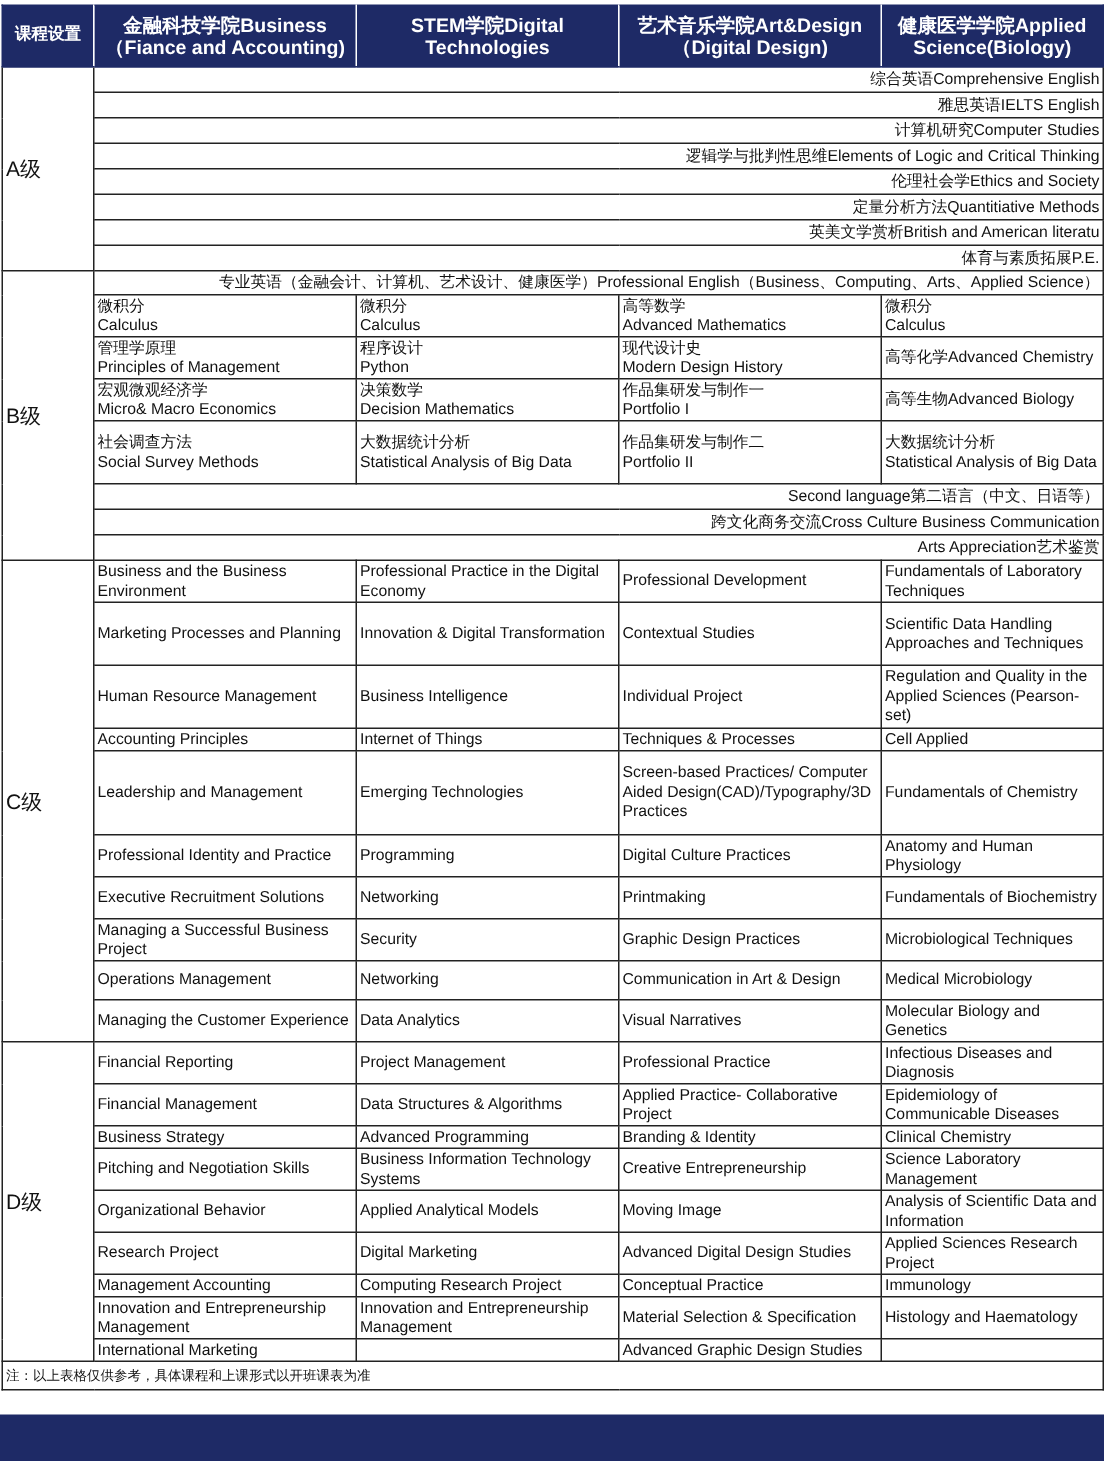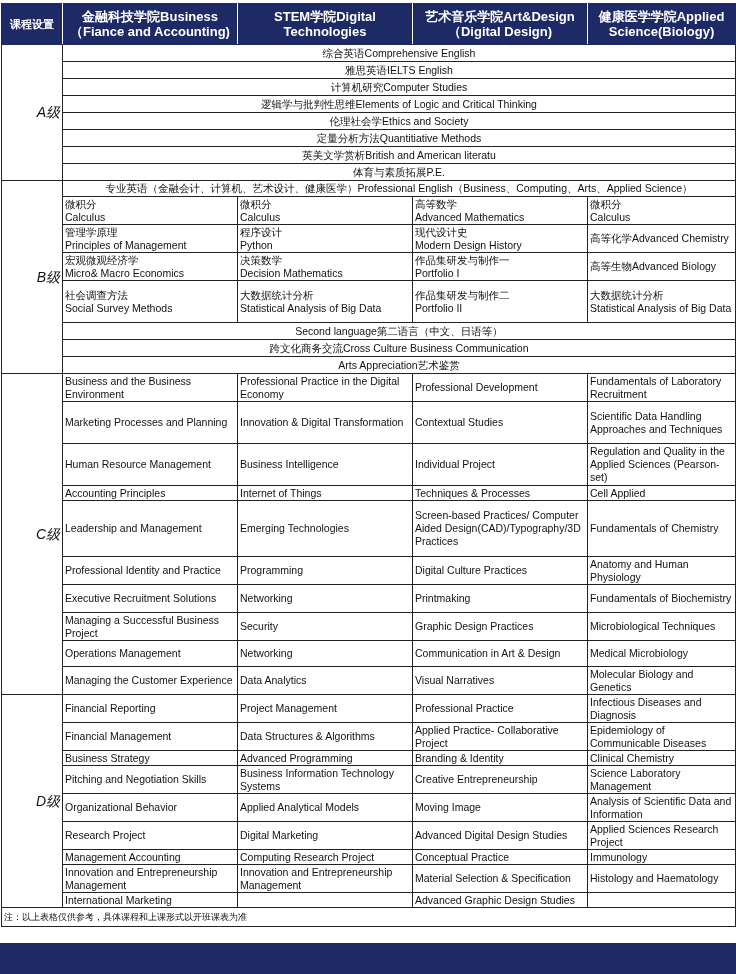--- a/index.html
+++ b/index.html
@@ -1,22 +1,22 @@
 <!DOCTYPE html>
 <html><head>
 <meta charset="utf-8">
 <style>
   html, body { margin:0; padding:0; background:#ffffff; }
   body { width:736px; height:974px; position:relative; overflow:hidden; font-family:"Liberation Sans", sans-serif; color:#111; }
   table.curr { position:absolute; left:1px; top:3px; width:734px; border-collapse:collapse; table-layout:fixed; font-size:10.5px; line-height:13px; }
   table.curr td, table.curr th { border:1px solid #222; padding:0 2px; vertical-align:middle; }
   table.curr thead th { background:#1e2a66; color:#ffffff; font-weight:bold; font-size:13px; line-height:15px; height:40px; text-align:center; border-color:#1e2a66; border-right:1px solid #ffffff; }
-  table.curr thead th.first { font-size:11px; }
-  td.level { text-align:right; font-size:14px;font-style:italic; }
-  td.span { text-align:center; height:15px; }
+  table.curr thead th.first { font-size:11px;font-family:Liberation Mono, monospace; }
+  td.level { text-align:left; font-size:14px; }
+  td.span { text-align:right; height:15px; }
   td.cell { text-align:left; }
   .zh { display:block; }
   tr.note td { font-size:9px; height:18px; border-left:1px solid #222; }
   .footer-band { position:absolute; left:0; top:943px; width:736px; height:31px; background:#1e2a66; }
 </style>
 </head>
 <body>
 
 <table class="curr">
   <colgroup>
@@ -153,21 +153,21 @@
       </tr>
     <tr>
         <td class="span" colspan="4" style="height:16px">Arts Appreciation艺术鉴赏</td>
       </tr>
 
     <tr style="height:28px">
       <td class="level" rowspan="10">C级</td>
       <td class="cell">Business and the Business Environment</td>
       <td class="cell">Professional Practice in the Digital Economy</td>
       <td class="cell">Professional Development</td>
-      <td class="cell">Fundamentals of Laboratory Recruitment</td>
+      <td class="cell">Fundamentals of Laboratory Techniques</td>
     </tr>
     <tr style="height:42px">
       <td class="cell">Marketing Processes and Planning</td>
       <td class="cell">Innovation &amp; Digital Transformation</td>
       <td class="cell">Contextual Studies</td>
       <td class="cell">Scientific Data Handling Approaches and Techniques</td>
     </tr>
     <tr style="height:42px">
       <td class="cell">Human Resource Management</td>
       <td class="cell">Business Intelligence</td>

